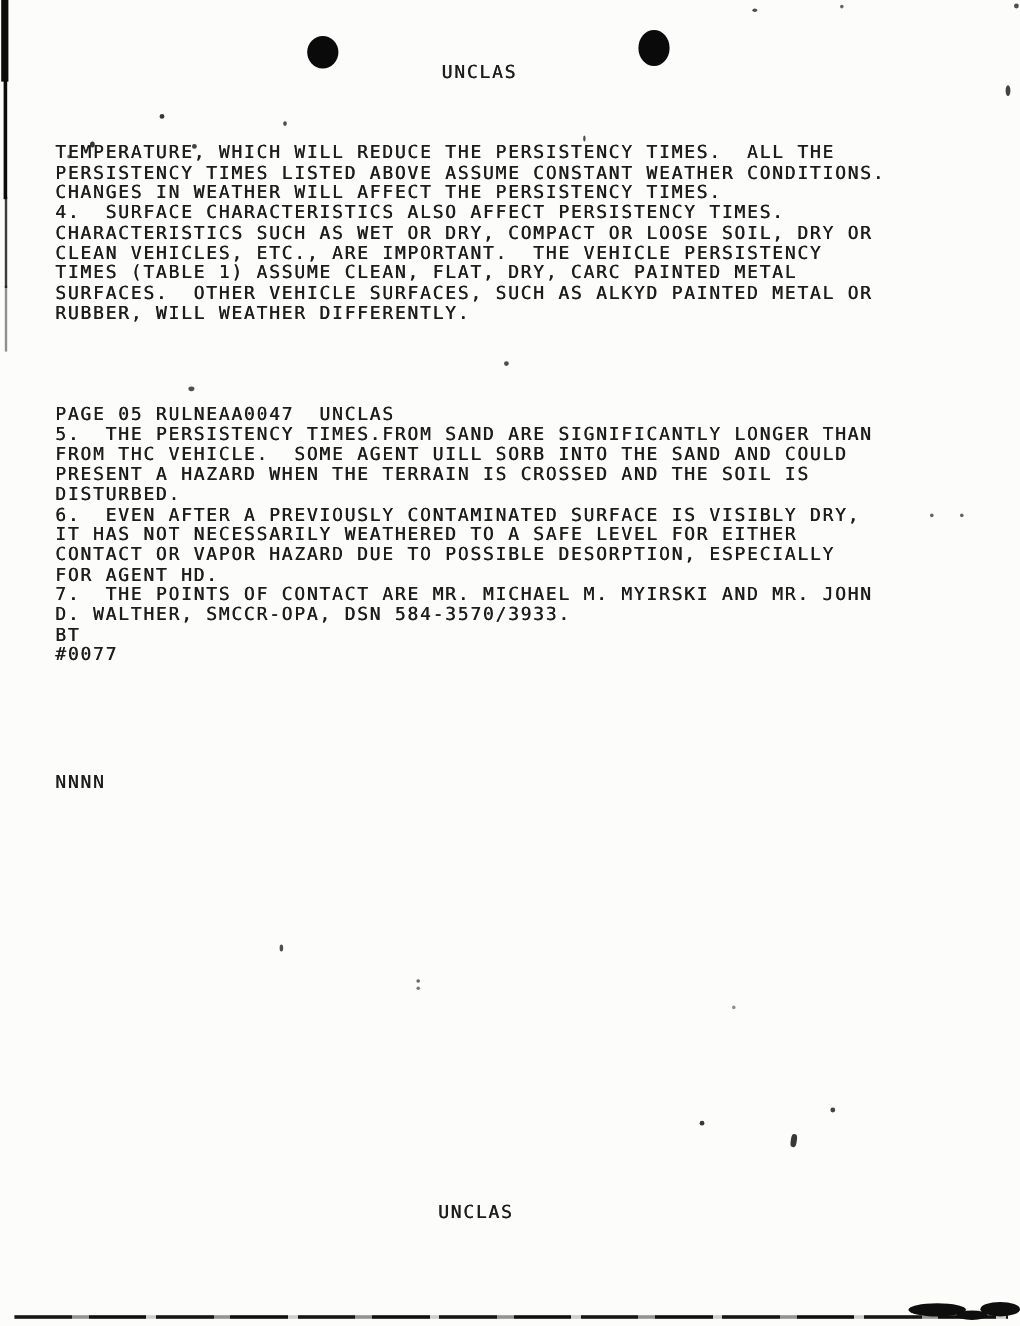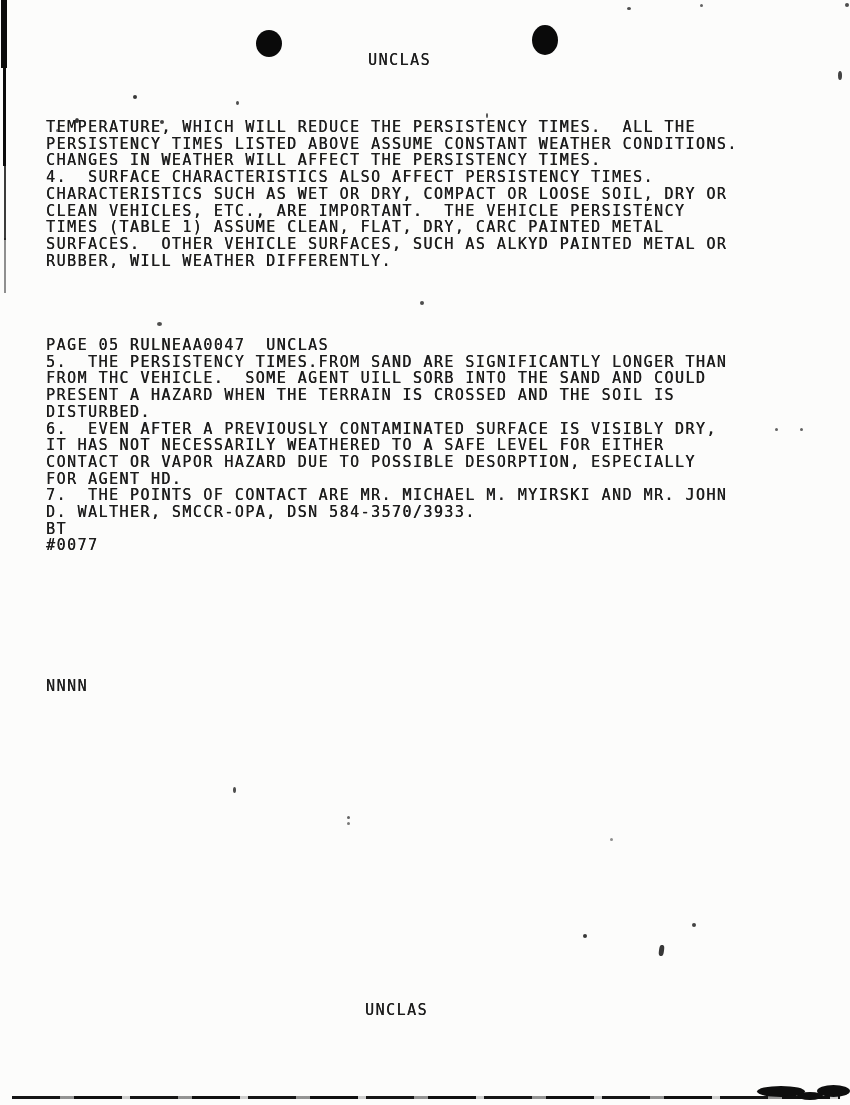--- a/index.html
+++ b/index.html
@@ -31,21 +31,21 @@
 
   <div class="hole" style="left:256px;top:30px;width:26px;height:27px;"></div>
   <div class="hole" style="left:532px;top:25px;width:26px;height:30px;"></div>
 
   <div class="doc" style="left:368px;top:52px;">UNCLAS</div>
 
   <div class="doc" style="left:46px;top:119px;"><div><span>TEMPERATURE, WHICH WILL REDUCE THE PERSISTENCY TIMES.  ALL THE</span></div><div><span>PERSISTENCY TIMES LISTED ABOVE ASSUME CONSTANT WEATHER CONDITIONS.</span></div><div><span>CHANGES IN WEATHER WILL AFFECT THE PERSISTENCY TIMES.</span></div><div><span>4.  SURFACE CHARACTERISTICS ALSO AFFECT PERSISTENCY TIMES.</span></div><div><span>CHARACTERISTICS SUCH AS WET OR DRY, COMPACT OR LOOSE SOIL, DRY OR</span></div><div><span>CLEAN VEHICLES, ETC., ARE IMPORTANT.  THE </span><span class="u">VEHICLE PERSISTENCY</span></div><div><span class="u">TIMES (TABLE 1) ASSUME CLEAN, FLAT, DRY, CARC PAINTED METAL</span></div><div><span class="u">SURFACES.</span><span>  OTHER VEHICLE SURFACES, SUCH AS ALKYD PAINTED METAL OR</span></div><div><span>RUBBER, WILL WEATHER DIFFERENTLY.</span></div></div>
 
   <div class="doc" style="left:46px;top:337px;"><div><span>PAGE 05 RULNEAA0047  UNCLAS</span></div><div><span>5.  THE PERSISTENCY TIMES.FROM SAND ARE SIGNIFICANTLY LONGER THAN</span></div><div><span>FROM THC VEHICLE.  SOME AGENT UILL SORB INTO THE SAND AND COULD</span></div><div><span>PRESENT A HAZARD WHEN THE TERRAIN IS CROSSED AND THE SOIL IS</span></div><div><span>DISTURBED.</span></div><div><span>6.  EVEN AFTER A PREVIOUSLY CONTAMINATED SURFACE IS VISIBLY DRY,</span></div><div><span>IT HAS NOT NECESSARILY WEATHERED TO A SAFE LEVEL FOR EITHER</span></div><div><span>CONTACT OR VAPOR HAZARD DUE TO POSSIBLE DESORPTION, ESPECIALLY</span></div><div><span>FOR AGENT HD.</span></div><div><span>7.  THE POINTS OF CONTACT ARE MR. MICHAEL M. MYIRSKI AND MR. JOHN</span></div><div><span>D. WALTHER, SMCCR-OPA, DSN 584-3570/3933.</span></div><div><span>BT</span></div><div><span>#0077</span></div></div>
 
-  <div class="doc" style="left:46px;top:678px;text-align:center;">NNNN</div>
+  <div class="doc" style="left:46px;top:644px;text-align:center;">NNNN</div>
 
   <div class="doc" style="left:365px;top:1002px;">UNCLAS</div>
 
   <div class="edge" style="left:12px;top:1096px;width:828px;height:3px;
               background:repeating-linear-gradient(90deg,#161616 0 48px,rgba(20,20,20,.45) 48px 62px,#101010 62px 110px,rgba(20,20,20,.2) 110px 118px);"></div>
   <div class="blob" style="left:757px;top:1086px;width:48px;height:11px;"></div>
   <div class="blob" style="left:797px;top:1092px;width:26px;height:8px;"></div>
   <div class="blob" style="left:817px;top:1085px;width:33px;height:12px;"></div>
 
   <div class="speck" style="left:133px;top:95px;width:4px;height:4px;opacity:.9;"></div>

